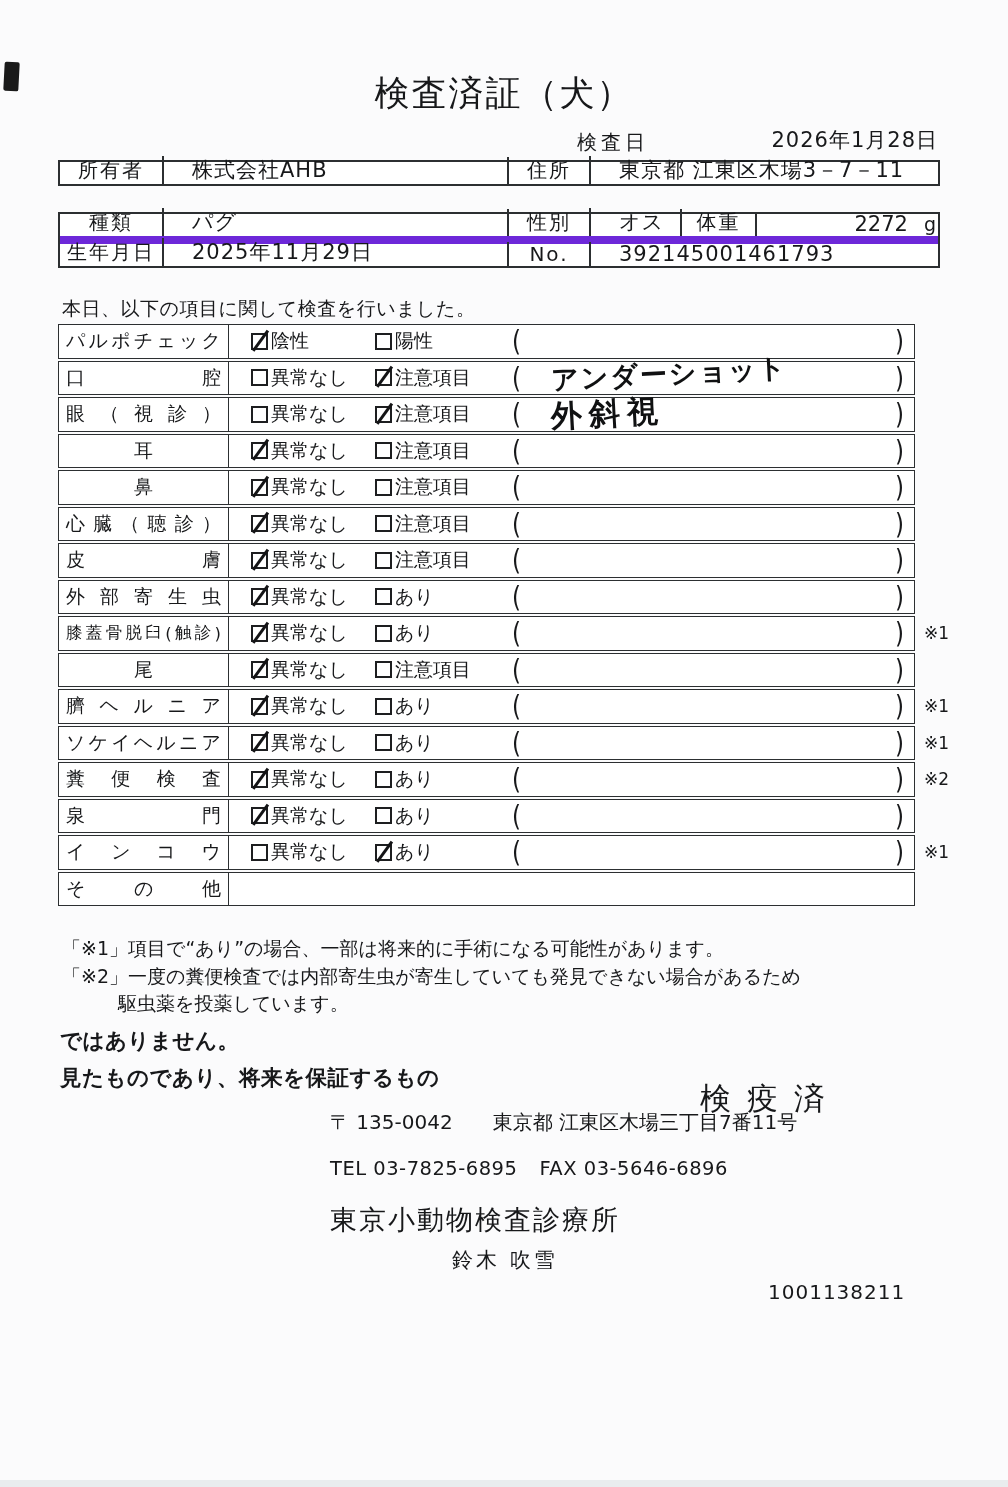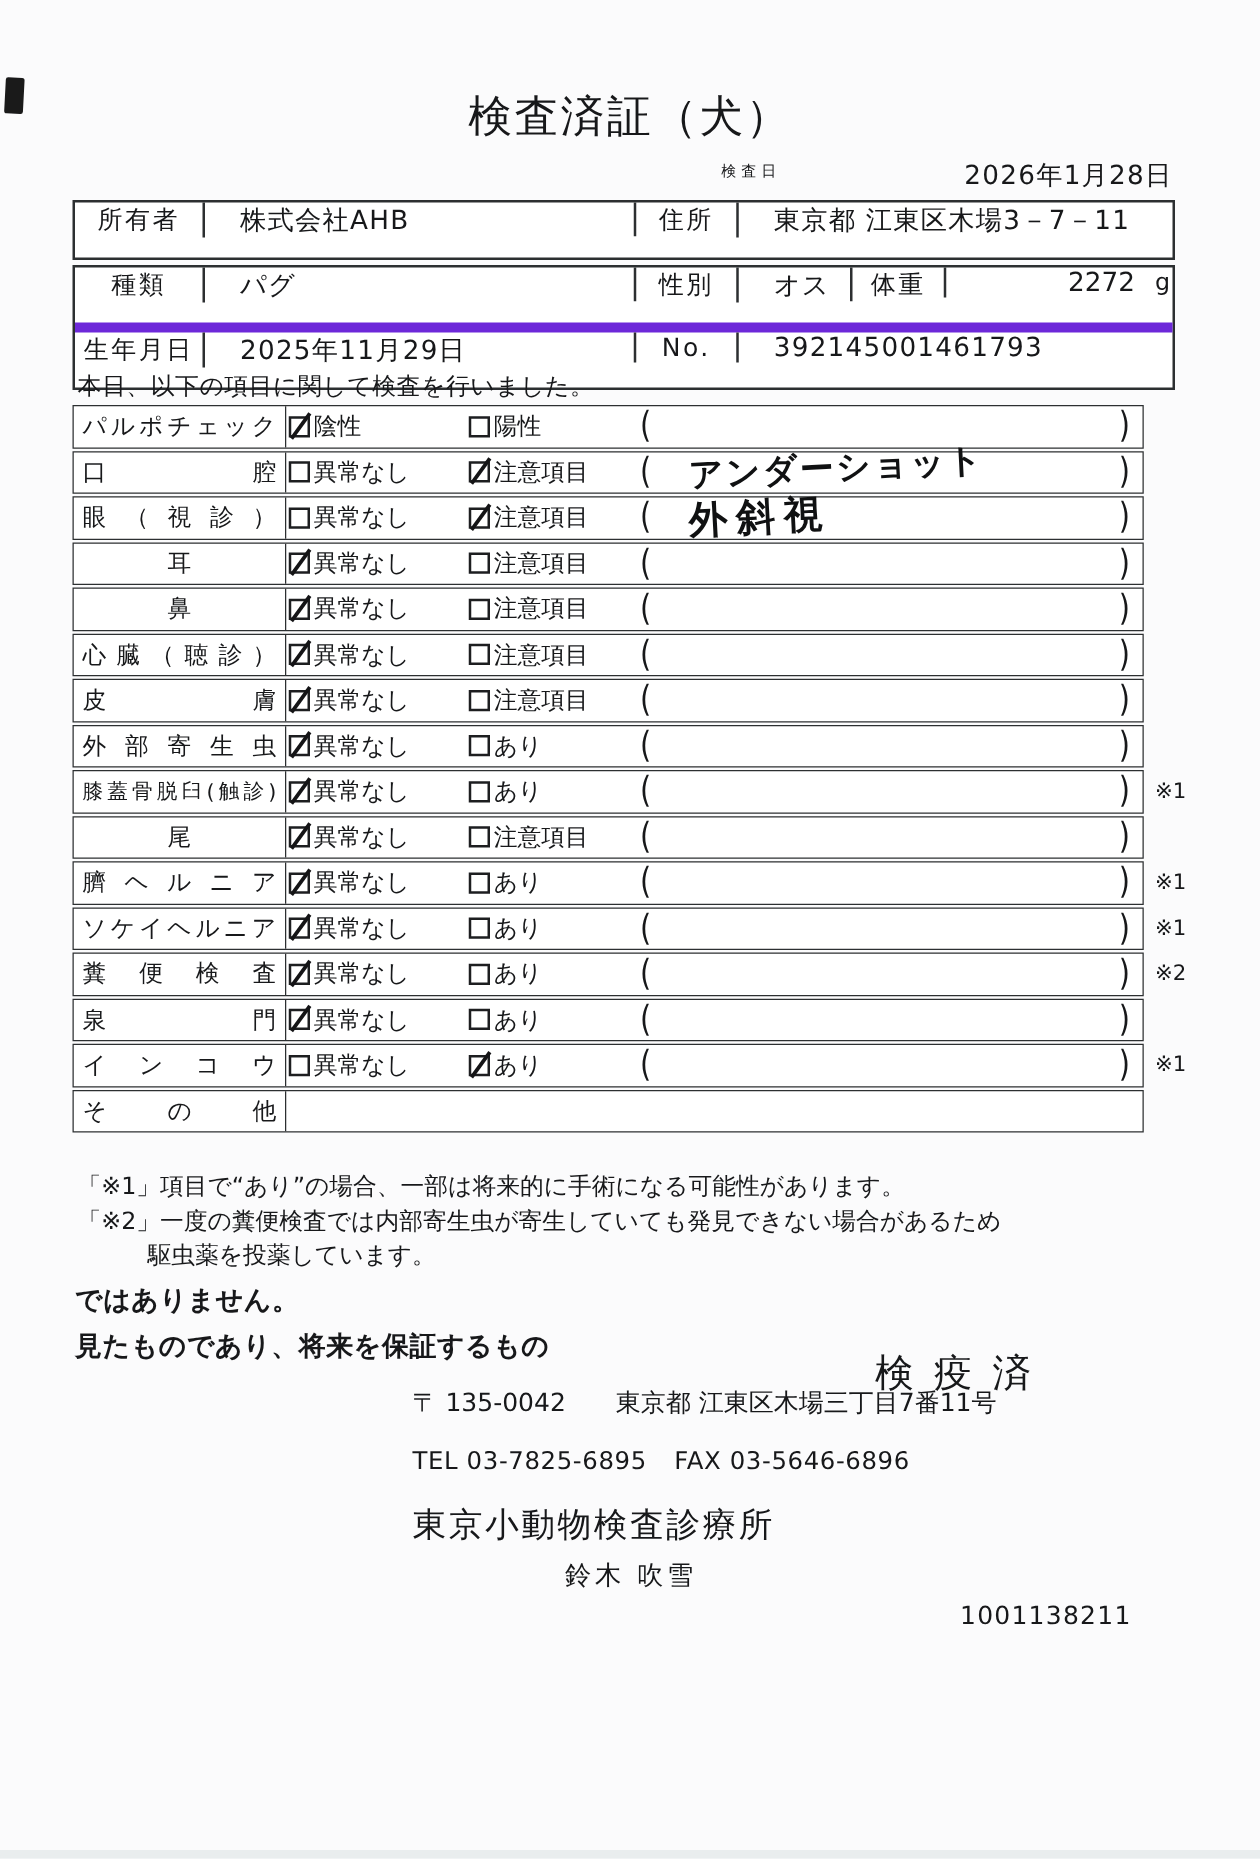--- a/index.html
+++ b/index.html
@@ -9,25 +9,25 @@
     font-family:"DejaVu Sans","Liberation Sans",sans-serif;
     color:#17181a;
     overflow:hidden;
   }
   .abs{position:absolute;}
   
   .doc-title{
     left:0;right:0;top:70px;text-align:center;
     font-size:35px;font-weight:500;letter-spacing:2px;
   }
-  .date-label{left:577px;top:129px;font-size:12px;letter-spacing:4px;}
+  .date-label{left:577px;top:129px;font-size:20px;letter-spacing:4px;}
   .date-value{right:70px;top:126px;font-size:21px;letter-spacing:1px;}
   
   .htable{border:2px solid #2c2f31;background:#fff;box-sizing:border-box;}
-  .hrow{display:flex;height:44px;align-items:flex-start;}
+  .hrow{display:flex;height:22px;align-items:flex-end;}
   .hrow + .hrow{border-top:8px solid #6d28d9;}
   .hcell{display:flex;align-items:center;box-sizing:border-box;font-size:21px;}
   .hcell.lab{justify-content:center;font-size:20px;letter-spacing:2px;}
   .hcell.bl{border-left:2px solid #2c2f31;}
   .hcell.val{padding-left:28px;letter-spacing:1px;}
   .owner-table{left:58px;top:160px;width:882px;}
   .info-table{left:58px;top:212px;width:882px;}
   .w-label{width:102px;}
   .w-val1{width:345px;}
   .w-label2{width:82px;}
@@ -48,21 +48,21 @@
   .insp-label{
     position:absolute;left:0;top:0;bottom:0;width:170px;
     border-right:1.5px solid #2c2f31;box-sizing:border-box;
     padding:0 7px;font-size:19px;display:flex;align-items:center;
   }
   .insp-label.spread{justify-content:space-between;}
   .insp-label.center{justify-content:center;}
   .insp-label.small{font-size:16.5px;}
   .insp-content{position:absolute;left:172px;right:0;top:0;bottom:0;}
   .opt{position:absolute;top:0;bottom:0;display:flex;align-items:center;font-size:19px;white-space:nowrap;}
-  .opt1{left:0;}
+  .opt1{left:20px;}
   .opt2{left:144px;}
   .cb{
     display:inline-block;width:13px;height:13px;border:2px solid #1d1e20;
     position:relative;margin-right:3px;background:#fff;flex:none;
   }
   .opt.checked .cb::after{
     content:"";position:absolute;left:-1px;bottom:-2px;width:2.5px;height:25px;
     background:#141416;transform-origin:left bottom;transform:rotate(36deg);
   }
   .paren{position:absolute;top:0;bottom:0;display:flex;align-items:center;font-size:23px;font-weight:400;}

